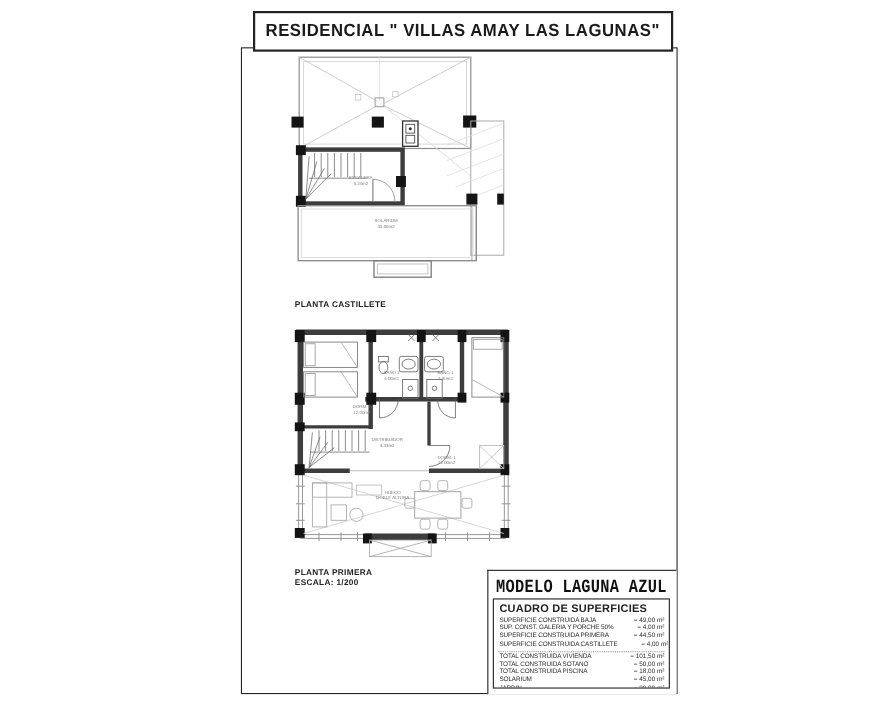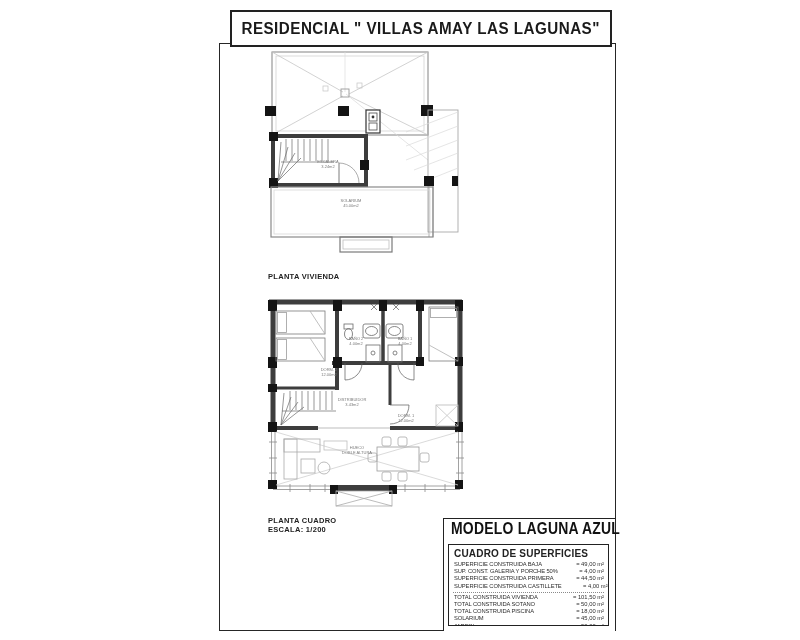--- a/index.html
+++ b/index.html
@@ -37,21 +37,21 @@
     white-space:nowrap;
   }
   .room-label span{display:block}
 
   
   .model-panel{
     left:443px;top:518px;width:171px;height:112px;
     border-left:1.5px solid #222;border-top:1.5px solid #222;background:#fff;
   }
   .model-title{
-    height:25px;display:flex;align-items:flex-start;padding-left:7px;
+    height:25px;display:flex;align-items:flex-end;padding-left:7px;font-family:Liberation Mono, monospace;
   }
   .model-title span{
     font-size:17px;font-weight:bold;letter-spacing:.3px;white-space:nowrap;
     transform:scaleX(.82);transform-origin:left center;color:#111;
   }
   .surf-box{
     margin-left:4px;width:161px;height:82px;
     border:1.5px solid #222;box-sizing:border-box;overflow:hidden;
   }
   .surf-header{
@@ -319,23 +319,23 @@
 </div>
 <div class="abs room-label" style="left:352px;top:398px">
   <span>DISTRIBUIDOR</span>
   <span>3.43m2</span>
 </div>
 <div class="abs room-label" style="left:357px;top:446px">
   <span>HUECO</span>
   <span>DOBLE ALTURA</span>
 </div>
 
-<div class="abs plan-caption" style="left:268px;top:272px">PLANTA VIVIENDA</div>
+<div class="abs plan-caption" style="left:268px;top:272px">PLANTA CASTILLETE</div>
 <div class="abs plan-caption" style="left:268px;top:516px">
-  <div>PLANTA CUADRO</div>
+  <div>PLANTA PRIMERA</div>
   <div>ESCALA: 1/200</div>
 </div>
 
 <div class="abs model-panel">
   <div class="model-title">
     <span>MODELO LAGUNA AZUL</span>
   </div>
   <div class="surf-box">
     <div class="surf-header">CUADRO DE SUPERFICIES</div>
 

